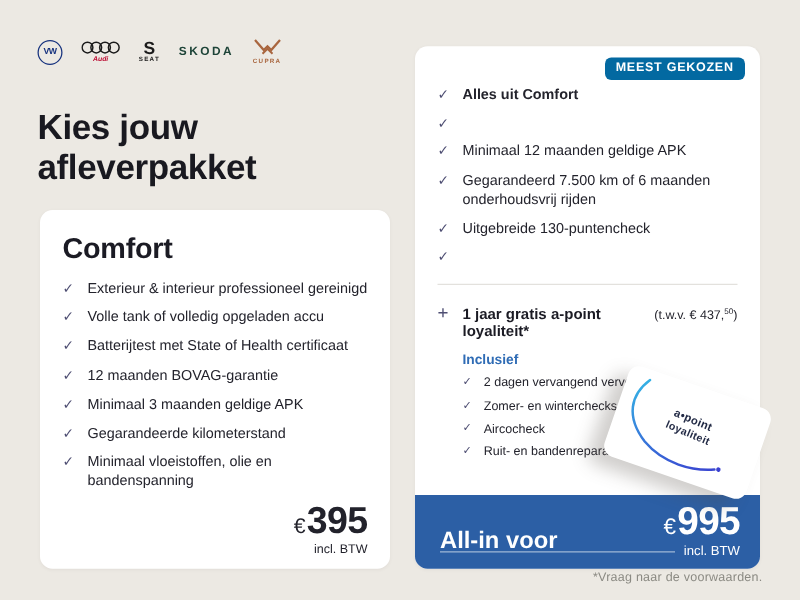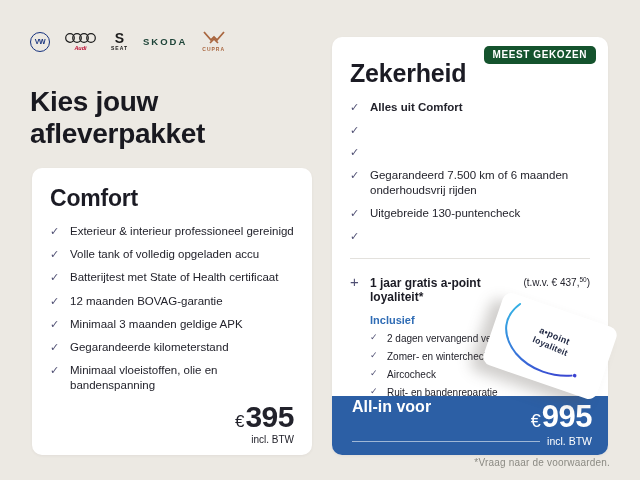--- a/index.html
+++ b/index.html
@@ -57,21 +57,21 @@
   
   .price-block { position:absolute; right:18px; bottom:10px; text-align:right; }
   .price-line { display:flex; align-items:baseline; justify-content:flex-end; }
   .price-cur { font-size:17px; font-weight:500; margin-right:1px; }
   .price-amt { font-size:30px; font-weight:700; letter-spacing:-0.5px; }
   .price-note { font-size:10px; font-weight:500; margin-top:0; }
 
   
   .badge {
     position:absolute; top:9px; right:12px;
-    background:#14532d; color:#fff;
+    background:#0369a1; color:#fff;
     font-size:10px; font-weight:700; letter-spacing:0.6px;
     padding:3px 9px 4px; border-radius:5px;
   }
   .divider { border:none; border-top:1px solid #E3E1DD; margin:14px 0 0; }
 
   .loyalty-row { display:flex; align-items:baseline; gap:7px; margin-top:14px; }
   .plus { font-size:15px; font-weight:500; color:#4F4F73; flex:none; width:13px; }
   .loyalty-title { font-size:12px; font-weight:700; color:#1B1B24; }
   .loyalty-note { font-size:10px; font-weight:400; color:#23232C; white-space:nowrap; }
   .loyalty-note sup { font-size:6.5px; }
@@ -99,21 +99,21 @@
     color:#222A45; transform:rotate(4deg); line-height:1.25;
   }
   .lc-line1 { font-size:9px; font-weight:800; letter-spacing:0.3px; }
   .lc-line2 { font-size:8.5px; font-weight:700; letter-spacing:0.3px; }
 
   
   .footer {
     position:absolute; left:0; right:0; bottom:0; height:59px;
     background:#2C5FA5; border-radius:0 0 10px 10px; color:#fff; z-index:2;
   }
-  .footer-label { position:absolute; left:20px; top:2px; font-size:16px; font-weight:600;text-align:center; }
+  .footer-label { position:absolute; left:20px; top:26px; font-size:19px; font-weight:600;text-align:center; }
   .footer-line { position:absolute; left:20px; bottom:13px; width:188px; height:1px; background:rgba(255,255,255,.55); }
   .footer-price { position:absolute; right:16px; top:3px; text-align:right; }
   .footer-price .price-cur { font-size:18px; font-weight:500; }
   .footer-price .price-amt { font-size:31px; }
   .footer-price .price-note { font-size:10.5px; }
 
   .disclaimer {
     position:absolute; right:30px; top:457px;
     font-size:10px; color:#8B8A83; letter-spacing:0.2px;
   }
@@ -197,34 +197,34 @@
     <div class="price-line">
       <span class="price-cur">€</span>
       <span class="price-amt">395</span>
     </div>
     <div class="price-note">incl. BTW</div>
   </div>
 </section>
 
 <section class="card card-zeker">
   <div class="badge">MEEST GEKOZEN</div>
-  <h2 class="card-title">Zekerheid</h2>
   <ul class="checklist">
 
       <li>
         <span class="check">✓</span>
         <span class="li-text strong">Alles uit Comfort</span>
       </li>
 
       <li>
         <span class="check">✓</span>
       </li>
 
       <li>
         <span class="check">✓</span>
+        <span class="li-text">Minimaal 12 maanden geldige APK</span>
       </li>
 
       <li>
         <span class="check">✓</span>
         <span class="li-text">Gegarandeerd 7.500 km of 6 maanden onderhoudsvrij rijden</span>
       </li>
 
       <li>
         <span class="check">✓</span>
         <span class="li-text">Uitgebreide 130-puntencheck</span>

